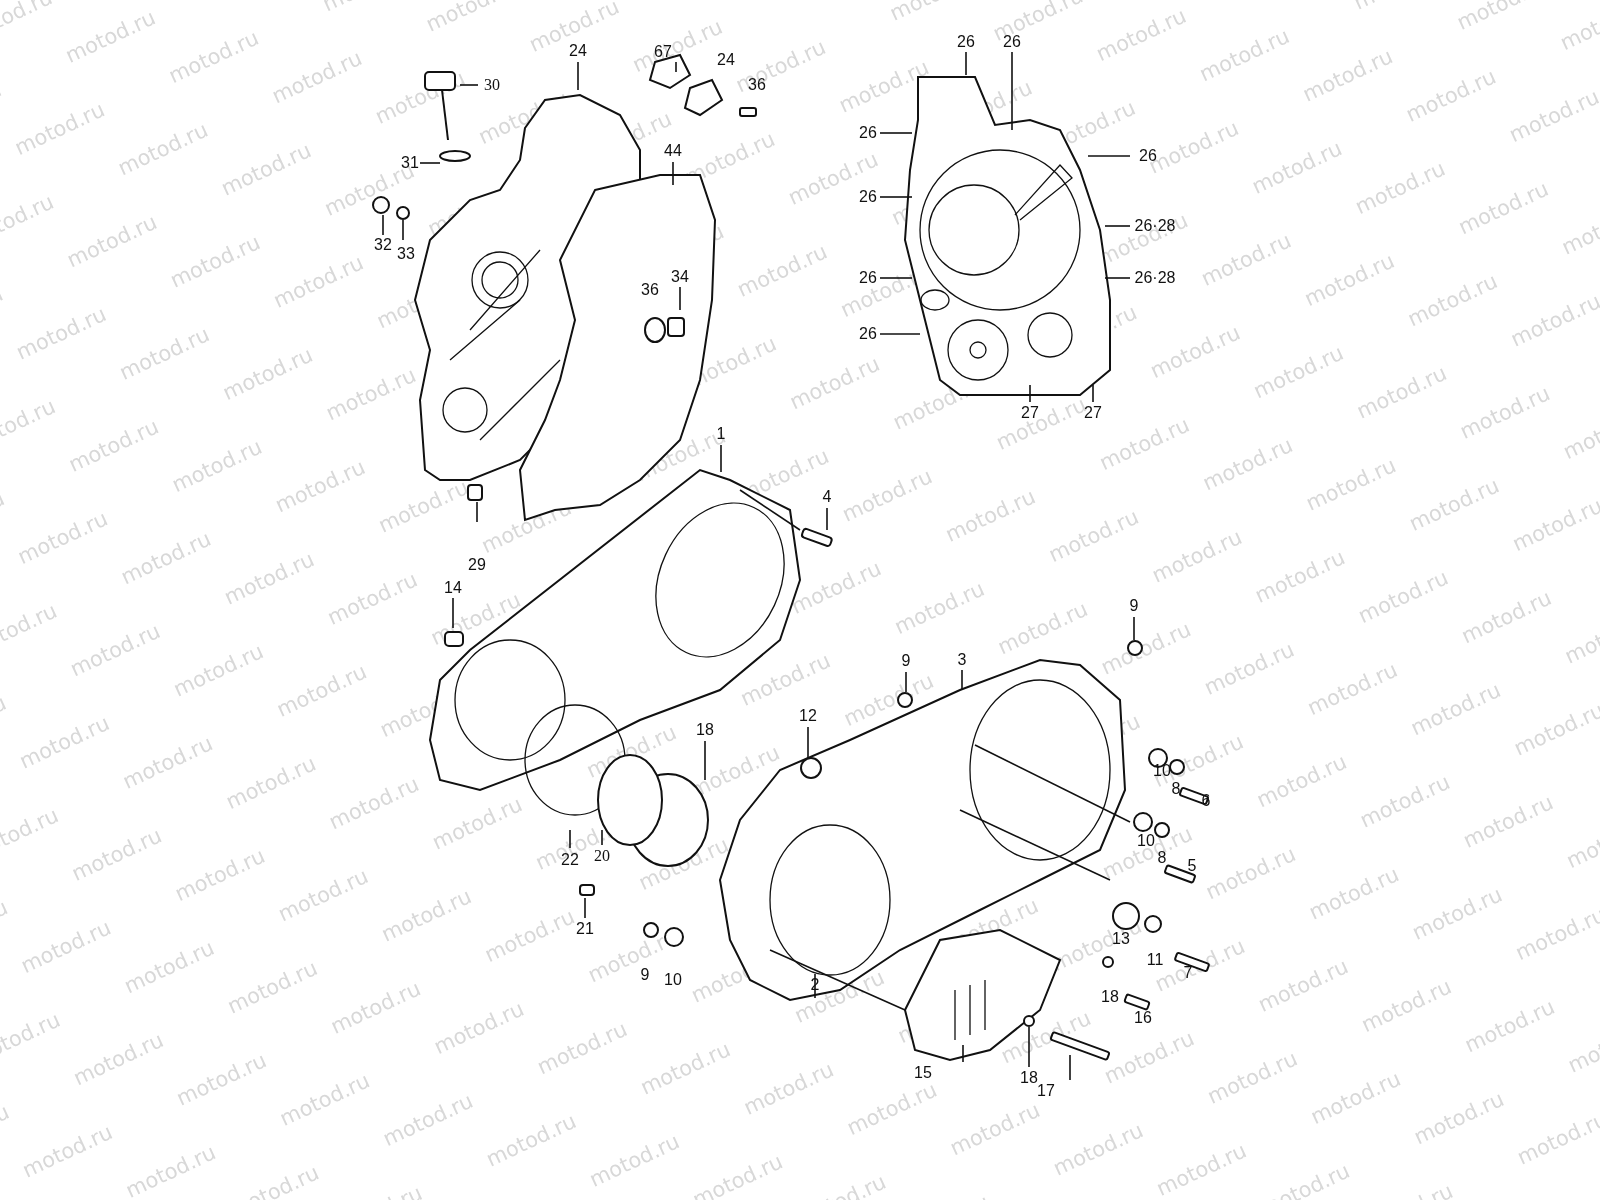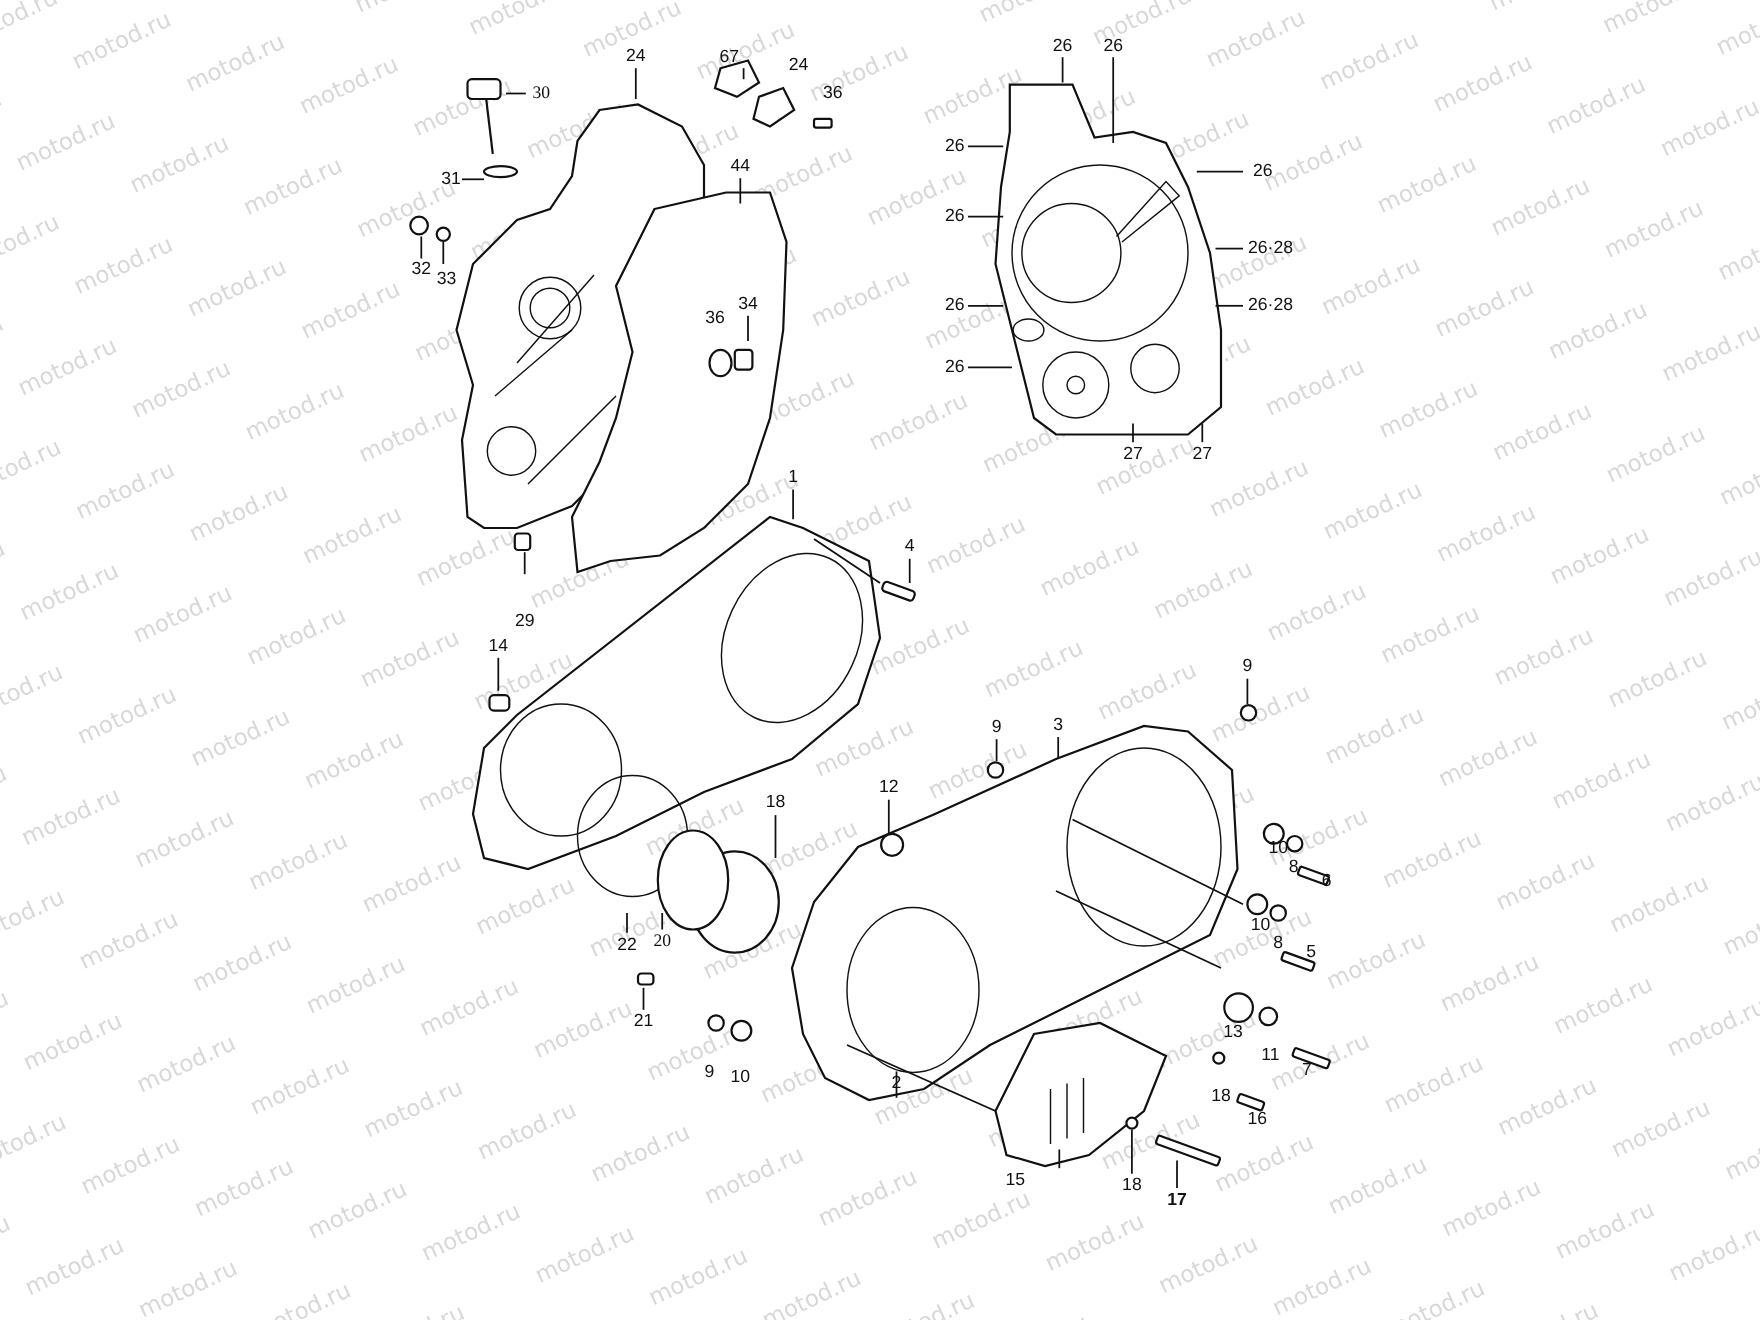--- a/index.html
+++ b/index.html
@@ -381,14 +381,14 @@
     <span class="lbl" style="left: 645px; top: 975px;">9</span>
     <span class="lbl" style="left: 673px; top: 980px;">10</span>
     <span class="lbl" style="left: 1121px; top: 939px;">13</span>
     <span class="lbl" style="left: 1155px; top: 960px;">11</span>
     <span class="lbl" style="left: 1188px; top: 973px;">7</span>
     <span class="lbl" style="left: 815px; top: 985px;">2</span>
     <span class="lbl" style="left: 1110px; top: 997px;">18</span>
     <span class="lbl" style="left: 1143px; top: 1018px;">16</span>
     <span class="lbl" style="left: 923px; top: 1073px;">15</span>
     <span class="lbl" style="left: 1029px; top: 1078px;">18</span>
-    <span class="lbl" style="left: 1070px; top: 1091px; font-weight: bold;">17</span>
+    <span class="lbl" style="left: 1046px; top: 1091px;">17</span>
   </div>
 
 </body></html>

